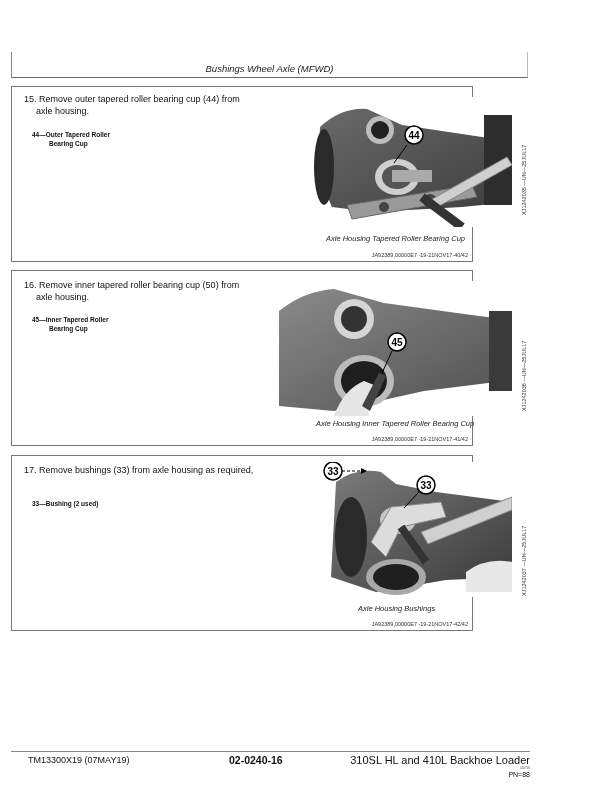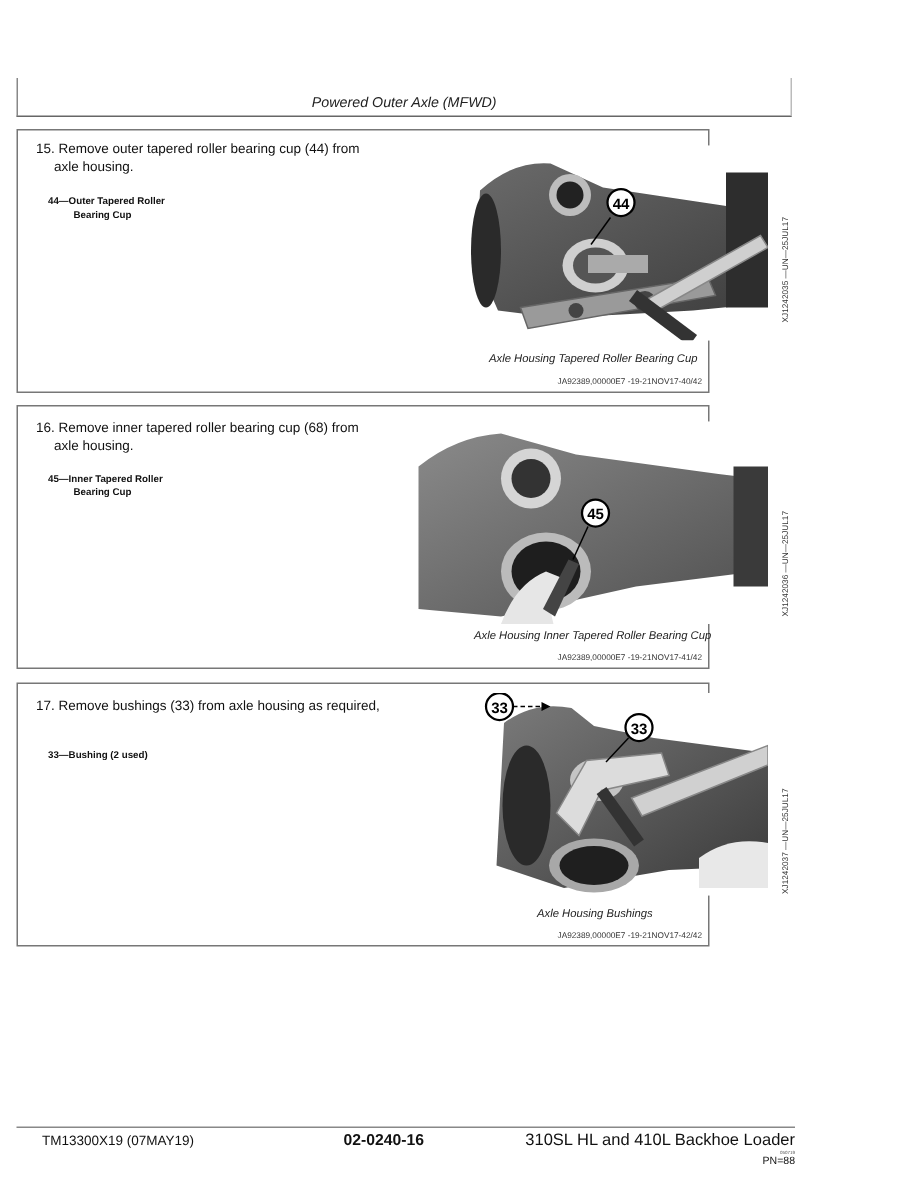--- a/index.html
+++ b/index.html
@@ -49,21 +49,21 @@
   .footer-left { position: absolute; left: 28px; top: 755px; font-size: 9px; color: #111; }
   .footer-center { position: absolute; left: 229px; top: 754px; font-size: 10.5px; font-weight: bold; color: #111; }
   .footer-right { position: absolute; right: 82px; top: 754px; font-size: 11px; color: #111; text-align: center; }
   .footer-tiny { position: absolute; right: 82px; top: 766px; font-size: 3px; color: #555; }
   .footer-pn { position: absolute; right: 82px; top: 771px; font-size: 7px; color: #111; }
 </style>
 </head>
 <body>
 
 <div class="header-box">
-  <div class="header-title">Powered Outer Axle (MFWD)</div>
+  <div class="header-title">Bushings Wheel Axle (MFWD)</div>
 </div>
 
 <div class="section" style="top:86px; height:176px;">
   <div class="step-text" style="top:7px;">
     <span class="num">15.</span>
     <span>Remove outer tapered roller bearing cup (44) from</span>
     <span class="line2">axle housing.</span>
   </div>
   <div class="legend" style="top:44px;">
     <span>44—</span><span>Outer Tapered Roller</span>
@@ -98,21 +98,21 @@
     </svg>
   </div>
   <div class="side-code" style="left:509px; top:128px;">XJ1242035 —UN—25JUL17</div>
   <div class="caption" style="left:314px; top:147px;">Axle Housing Tapered Roller Bearing Cup</div>
   <div class="ref-code" style="top:165px;">JA92389,00000E7 -19-21NOV17-40/42</div>
 </div>
 
 <div class="section" style="top:270px; height:176px;">
   <div class="step-text" style="top:9px;">
     <span class="num">16.</span>
-    <span>Remove inner tapered roller bearing cup (68) from</span>
+    <span>Remove inner tapered roller bearing cup (50) from</span>
     <span class="line2">axle housing.</span>
   </div>
   <div class="legend" style="top:45px;">
     <span>45—</span><span>Inner Tapered Roller</span>
     <span class="lbl">Bearing Cup</span>
   </div>
 
   <div class="photo" style="left:262px; top:10px; width:238px; height:135px;">
     <svg width="238" height="135" viewBox="0 0 238 135">
       <defs>

